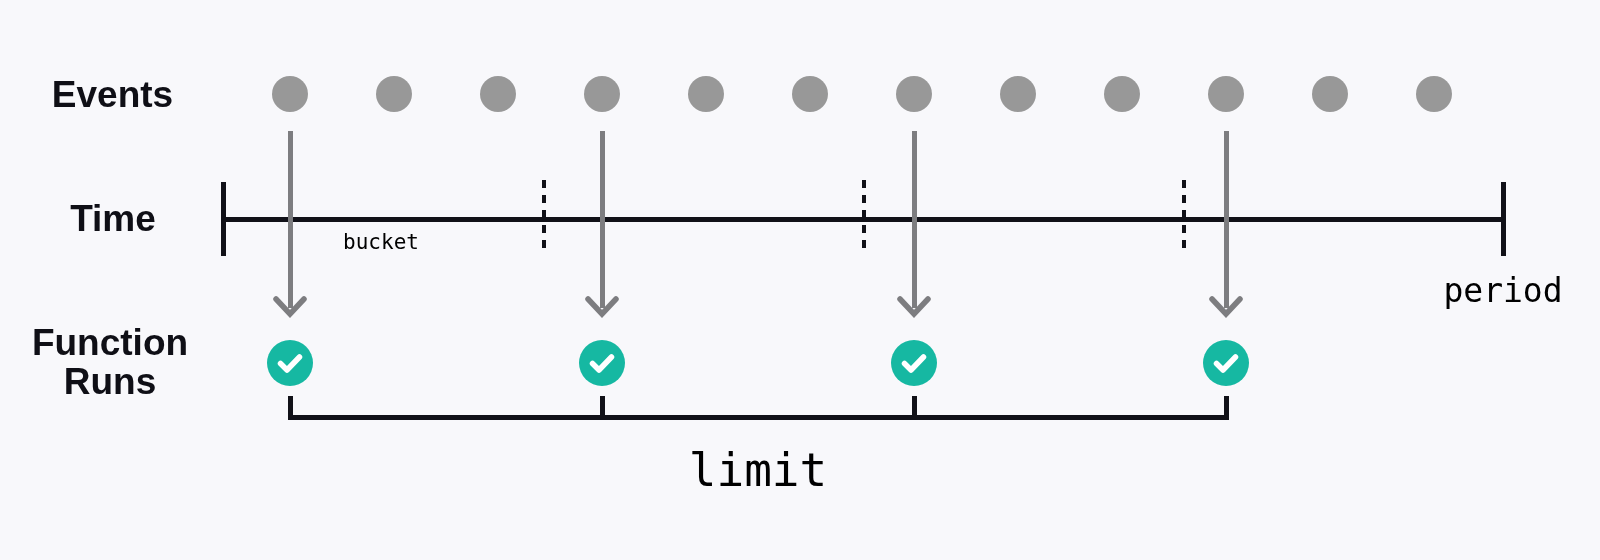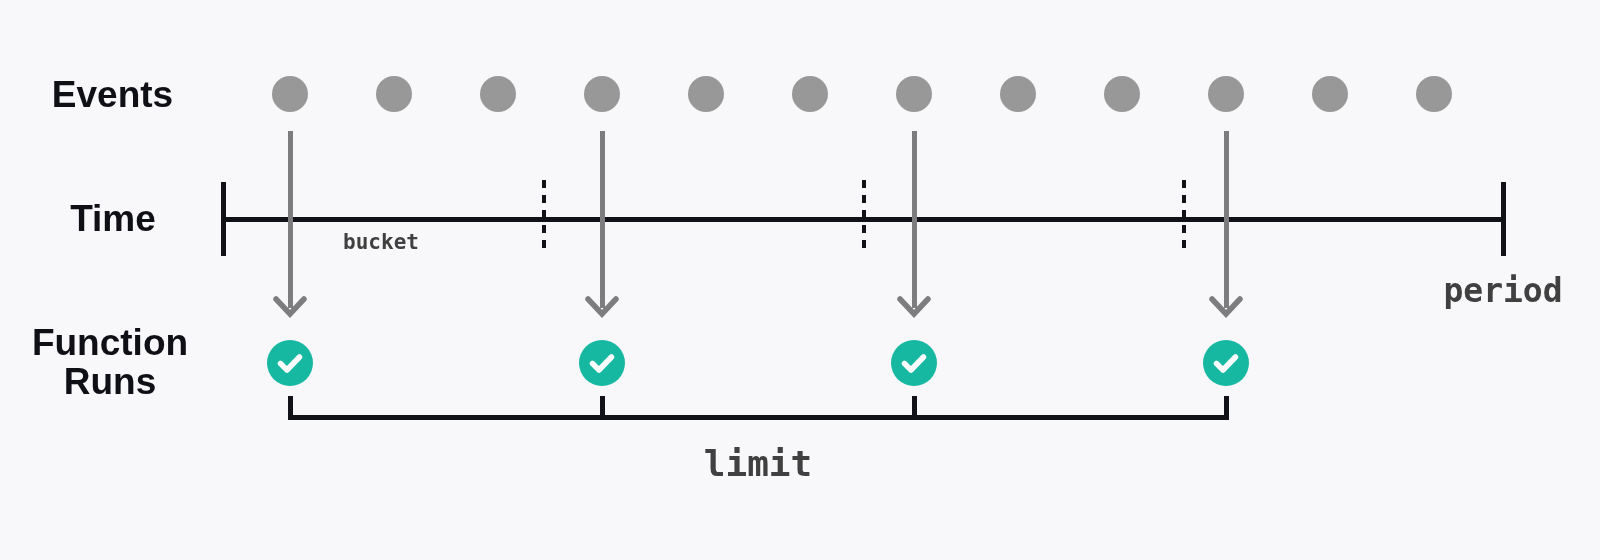--- a/index.html
+++ b/index.html
@@ -52,27 +52,27 @@
     background: #111118;
   }
   .bucket-sep {
     position: absolute;
     width: 4px; top: 180px; height: 74px;
     background: repeating-linear-gradient(to bottom, #111118 0 8px, transparent 8px 15px);
   }
   .mono-label {
     position: absolute;
     font-family: "DejaVu Sans Mono", monospace;
-    font-weight: bold;
-    color: #404040;
+    font-weight: normal;
+    color: #000000;
     text-align: center;
   }
   .bucket-label { left: 301px;  width: 160px; top: 230px;  font-size: 21px; }
   .period-label { left: 1403px; width: 200px; top: 271px;  font-size: 33px; }
-  .limit-label  { left: 658px;  width: 200px; top: 443px;  font-size: 36px; }
+  .limit-label  { left: 658px;  width: 200px; top: 443px;  font-size: 46px; }
 
   .check { position: absolute; top: 340px; }
 
   .bracket-line {
     position: absolute;
     left: 288px; top: 415px;
     width: 941px; height: 5px;
     background: #111118;
   }
   .bracket-tick {

